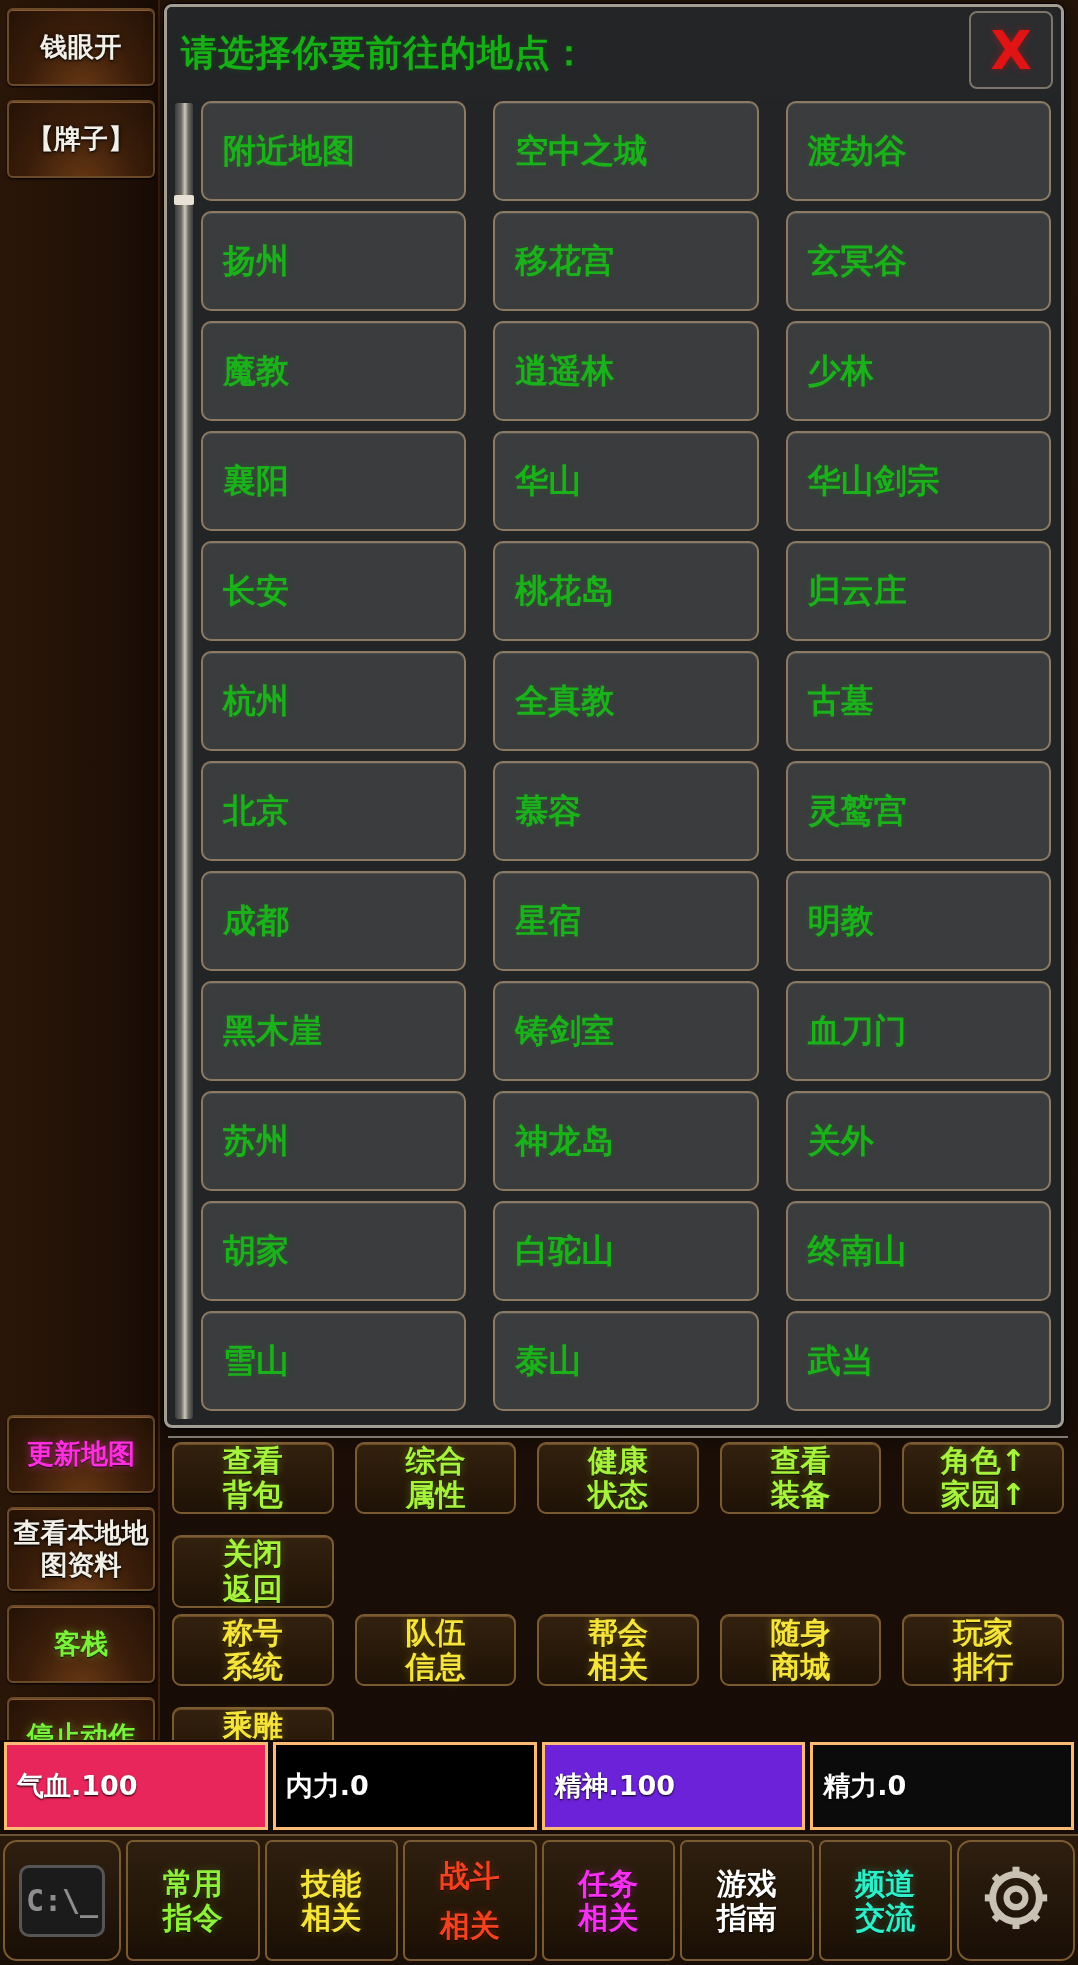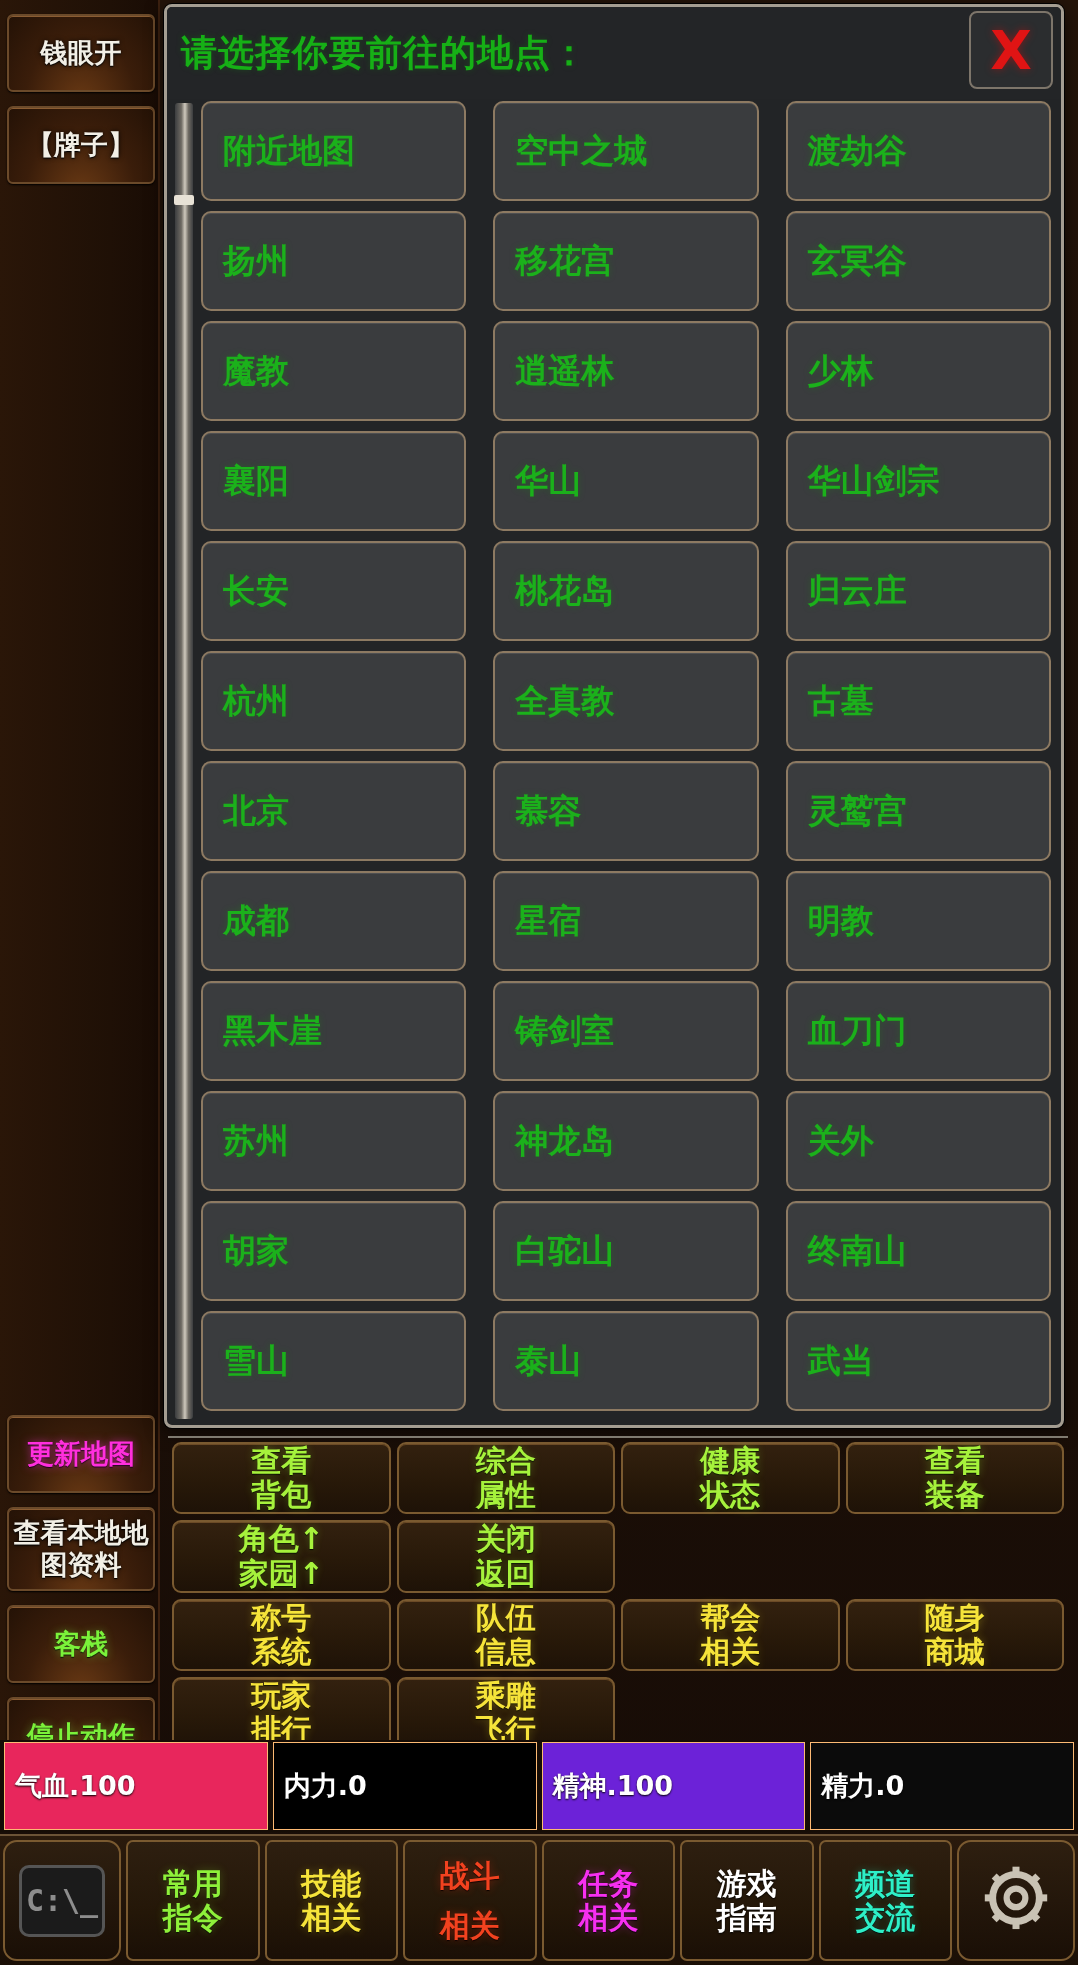--- a/index.html
+++ b/index.html
@@ -42,21 +42,21 @@
     text-align:center; line-height:1.18;
     font-size:27px; font-weight:bold;
     text-shadow:0 0 5px rgba(0,0,0,.9),0 1px 1px #000;
     cursor:pointer; user-select:none;
     padding:8px 4px;
   }
   .sb-white  { color:#f2efe6; }
   .sb-magenta{ color:#ff2fdd; text-shadow:0 0 9px #ff2fdd88,0 1px 1px #000; }
   .sb-green  { color:#7bf23a; text-shadow:0 0 9px #7bf23a66,0 1px 1px #000; }
 
-  #sidebar-top  { position:absolute; left:5px; top:14px; width:150px; }
+  #sidebar-top  { position:absolute; left:5px; top:8px; width:150px; }
   #sidebar-bot  { position:absolute; left:5px; bottom:8px; width:150px; }
   #sidebar-top .side-btn, #sidebar-bot .side-btn { min-height:78px; }
 
   
   #dialog {
     position:absolute; left:164px; top:4px;
     width:900px; height:1424px;
     background:#222426;
     border:3px solid #a49d91;
     border-radius:8px;
@@ -126,21 +126,21 @@
   }
 
   
   #action-zone {
     position:absolute; left:168px; top:1436px;
     width:900px; height:300px;
     display:flex; flex-direction:column; gap:6px;
     padding:4px 4px 0 4px;
     border-top:2px solid #7f7a70;
   }
-  .action-row { display:grid; grid-template-columns:repeat(4,1fr); gap:6px; flex:1; }
+  .action-row { display:grid; grid-template-columns:repeat(5,1fr); gap:21px; flex:1; }
   .act-btn {
     border:2px solid #7a5a30; border-radius:9px;
     background:linear-gradient(180deg,#33210f 0%,#281909 55%,#1e1207 100%);
     box-shadow:inset 0 1px 0 #6b4a26;
     display:flex; flex-direction:column;
     align-items:center; justify-content:center;
     font-size:30px; font-weight:bold; line-height:1.14;
     cursor:pointer; user-select:none; text-align:center;
   }
   .act-green  { color:#a6f23c; text-shadow:0 0 8px #8fe02855,0 1px 1px #000; }
@@ -148,21 +148,21 @@
 
   
   #status-zone {
     position:absolute; left:0; top:1740px; width:1078px; height:92px;
     padding:2px 4px; display:flex; flex-direction:column; gap:4px;
     background:#150c05;
   }
   .status-row { display:grid; grid-template-columns:repeat(4,1fr); gap:5px; flex:1; }
   .stat {
     position:relative; overflow:hidden;
-    border:1px solid #fdba74;
+    border:3px solid #fdba74;
     display:flex; align-items:center;
     padding-left:10px;
     font-size:27px; font-weight:bold; color:#ffffff;
     text-shadow:0 1px 2px #000;
     background:#111;
   }
   .stat .fill { position:absolute; left:0; top:0; bottom:0; }
   .stat .lbl  { position:relative; z-index:2; }
 
   

